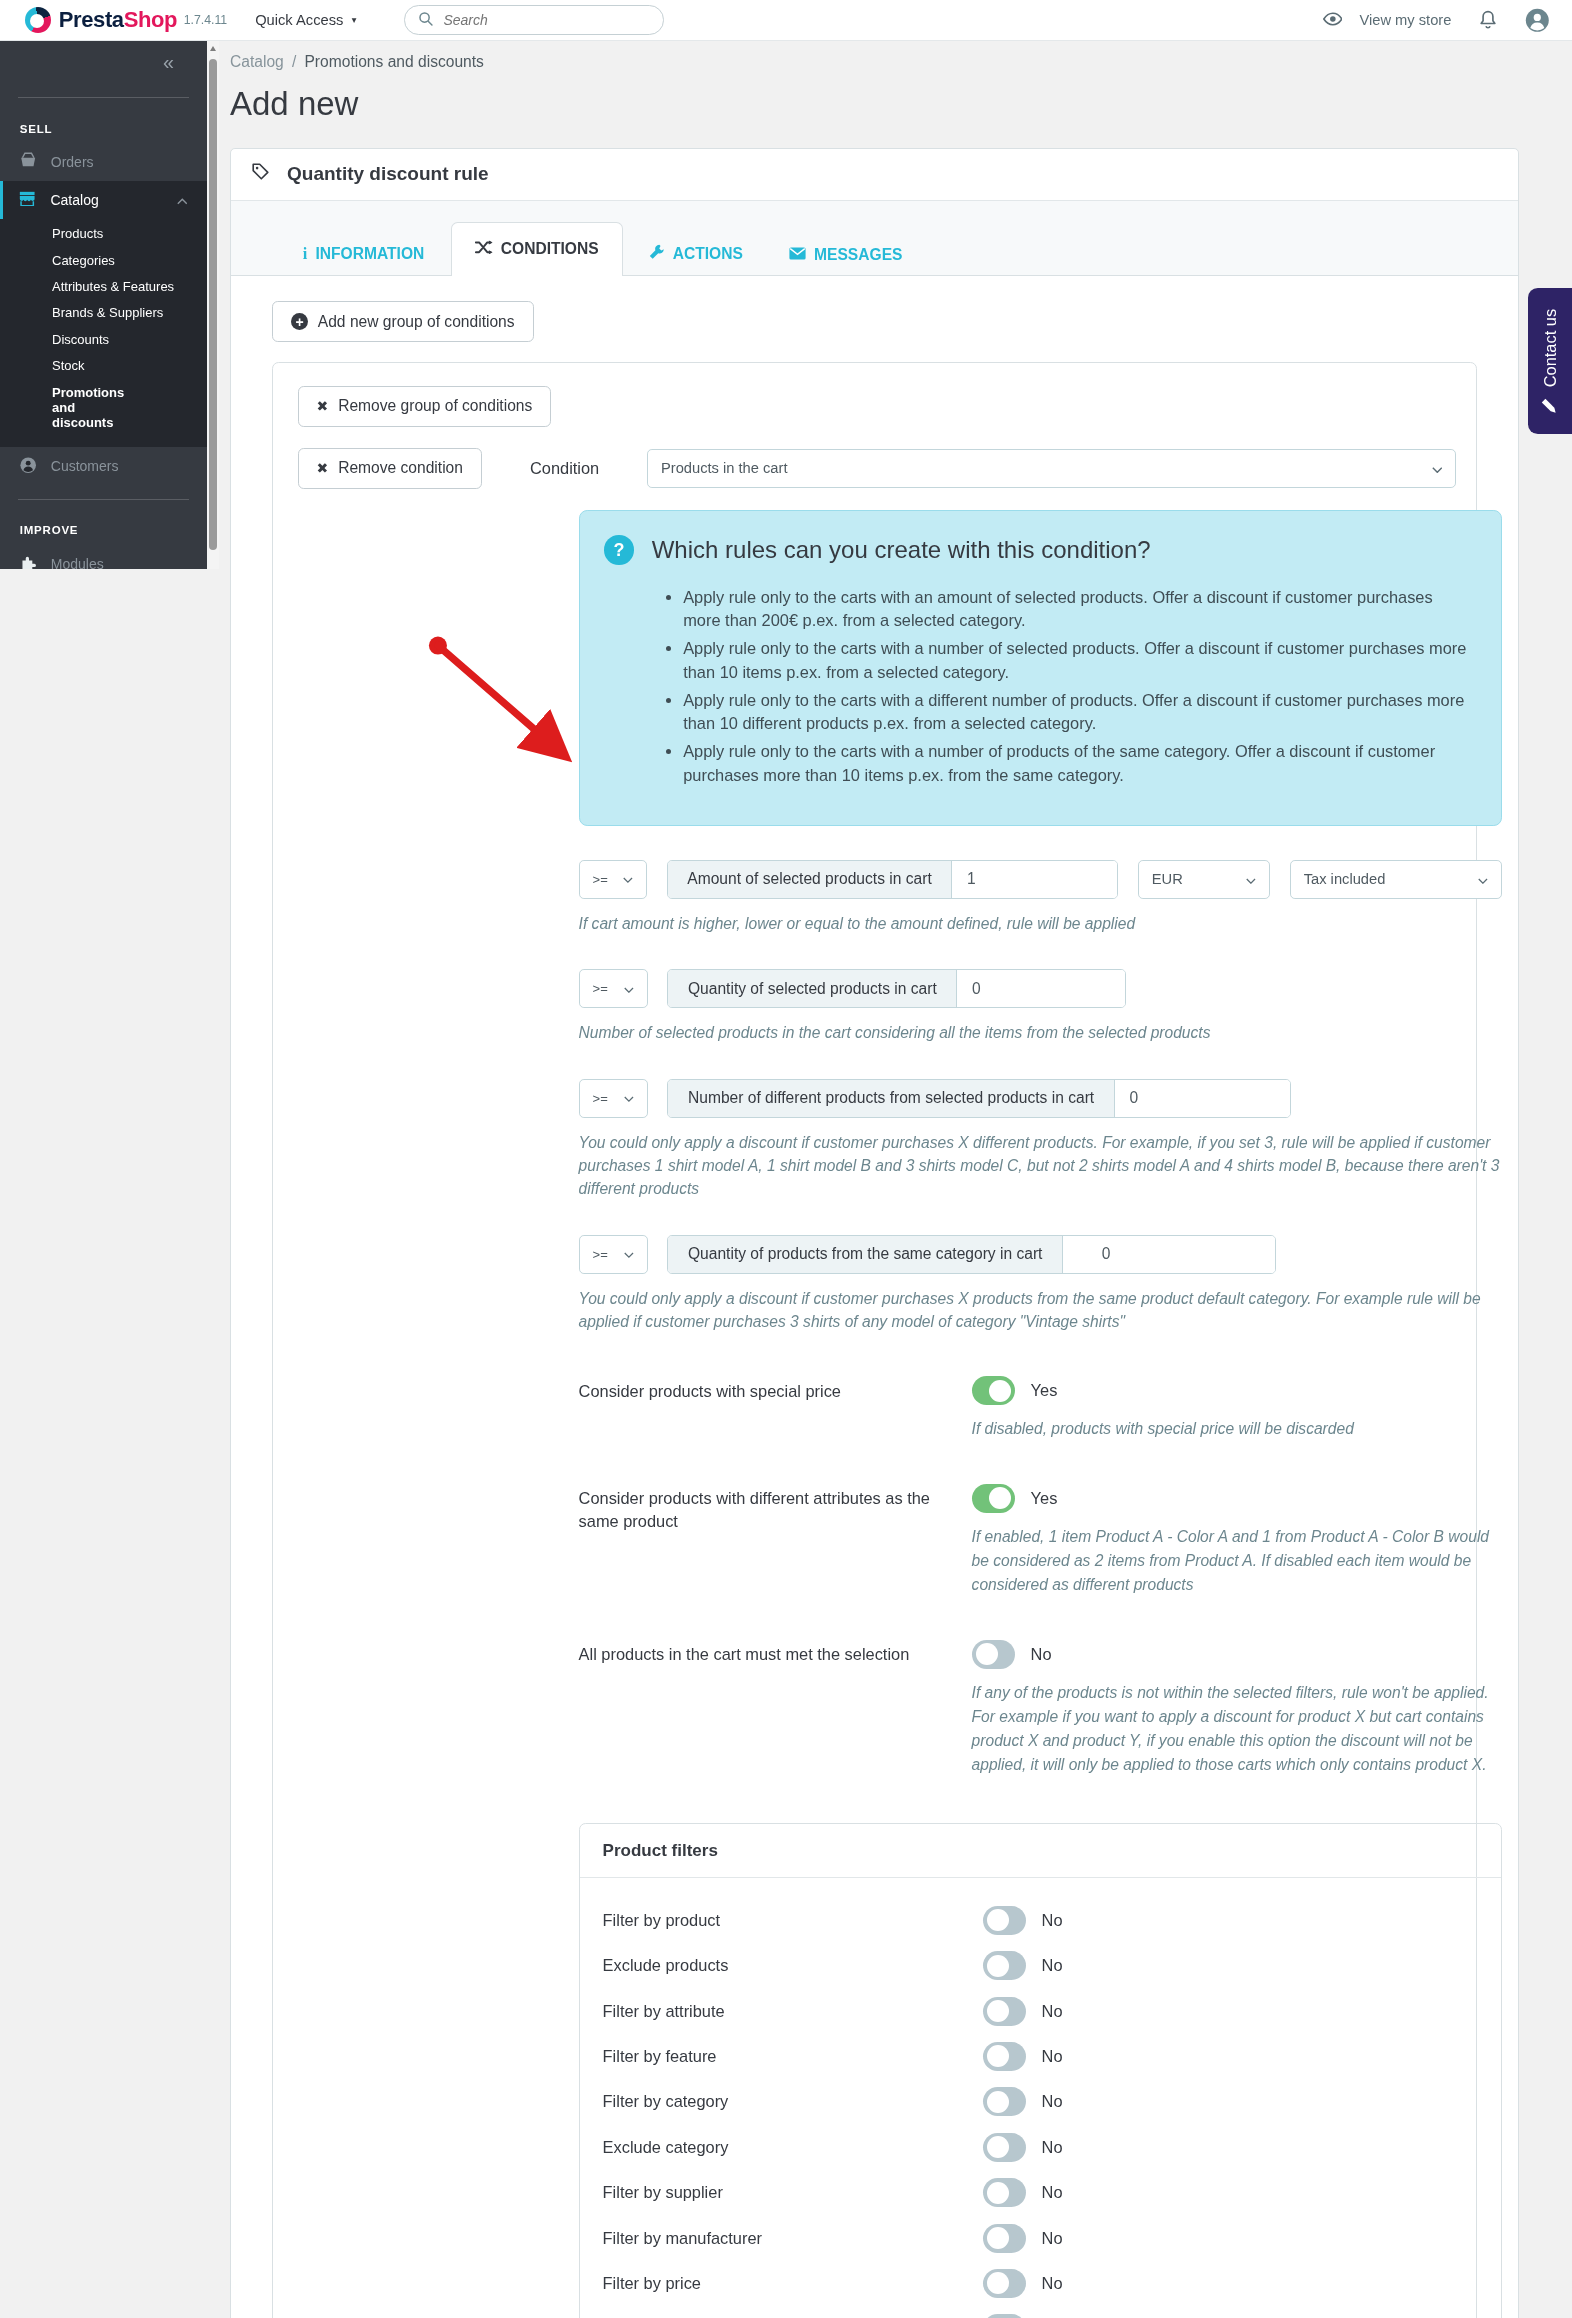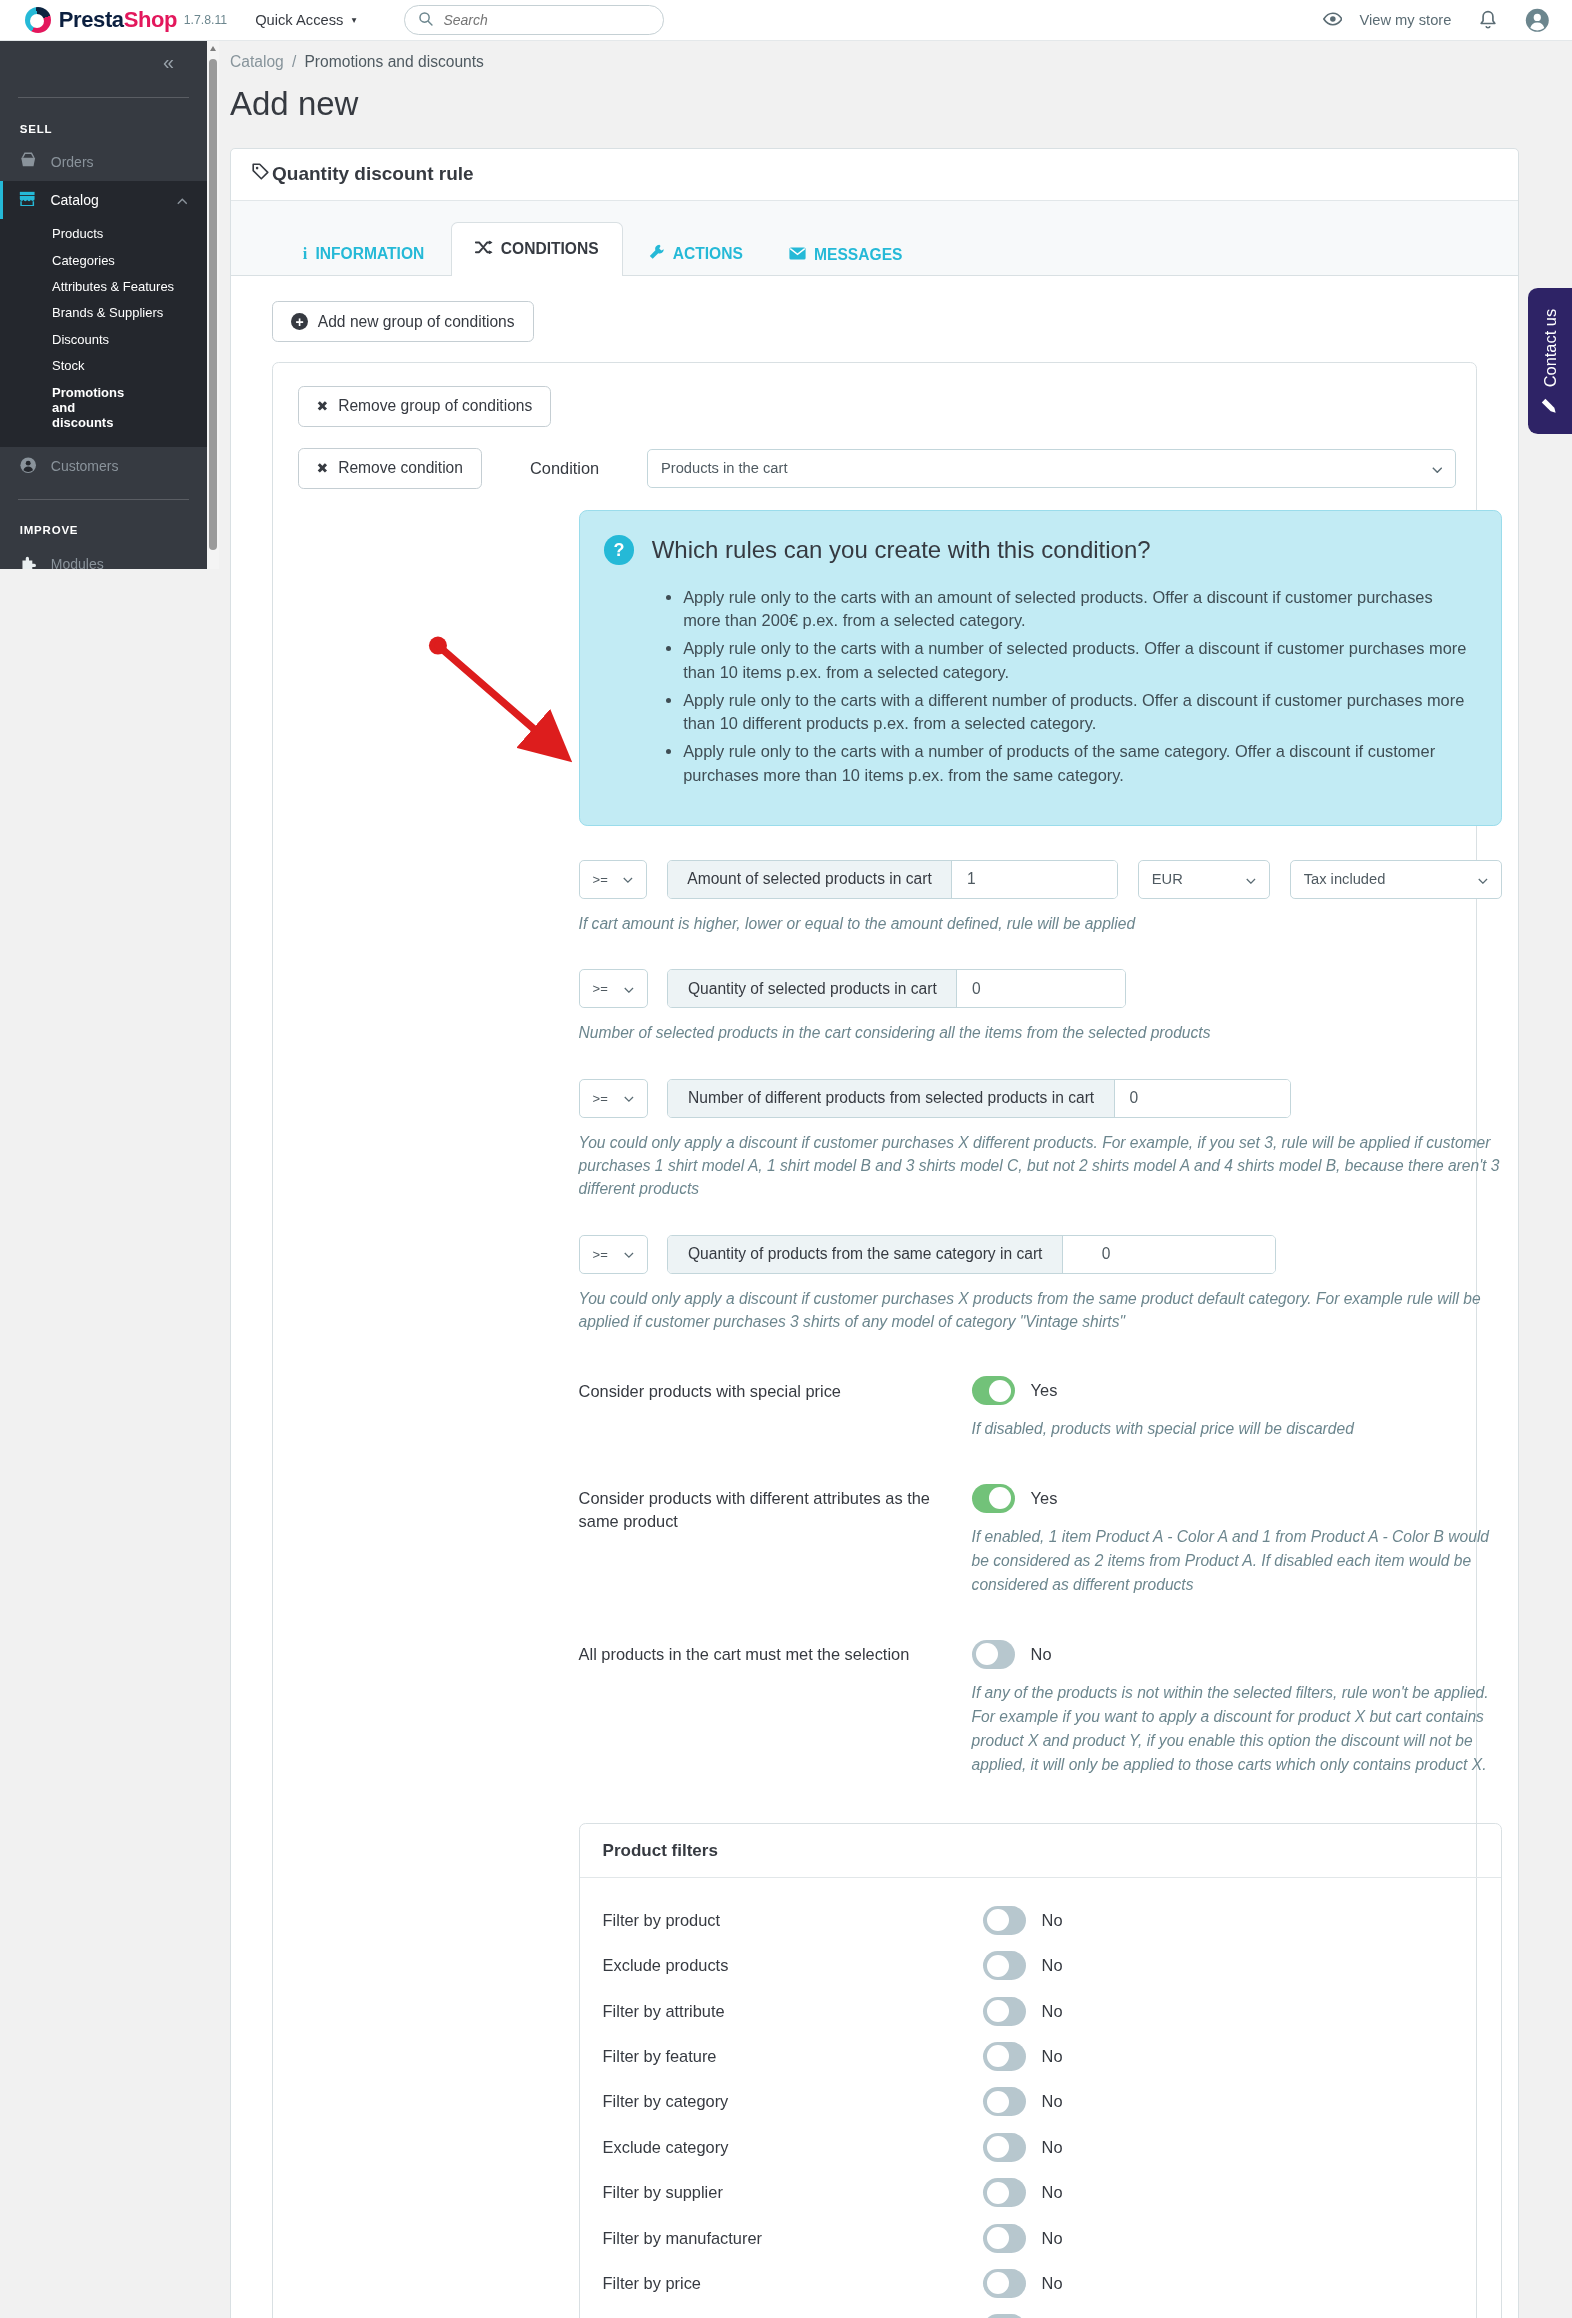--- a/index.html
+++ b/index.html
@@ -48,21 +48,21 @@
   .scroll-thumb { position:absolute; top:18px; left:1.6px; width:8.2px; height:491px; background:#9a9a9a; border-radius:4.9px; }
 
   
   .content { position:absolute; left:230px; top:41px; width:1289px; }
   .breadcrumb { margin-top:11.5px; font-size:15.6px; color:#87949b; display:flex; gap:8.2px; }
   .breadcrumb .current { color:#4f5a61; }
   h1.page-title { font-size:33px; font-weight:400; color:#363a41; margin-top:14.7px; }
 
   .card { background:#fff; border:0.8px solid #d9e0e3; border-radius:4.9px; margin-top:24.6px; }
   .card-header { padding:14.7px 21px; font-size:19px; font-weight:600; border-bottom:0.8px solid #e2e7e9;
-                 display:flex; align-items:center; gap:3px; }
+                 display:flex; align-items:center; gap:18px; }
   .tabs-row { background:#f7f9fa; border-bottom:0.8px solid #d9e0e3; padding:21px 0 0 52px; display:flex; align-items:flex-end; gap:6.6px; }
   .tab { display:flex; align-items:center; gap:8.2px; font-size:15.6px; font-weight:600; color:#25b9d7;
          padding:11.5px 19.7px; cursor:pointer; white-space:nowrap; }
   .tab.active { background:#fff; color:#363a41; border:0.8px solid #d9e0e3; border-bottom:none;
                 border-radius:6.6px 6.6px 0 0; margin-bottom:-0.8px; padding:16.4px 23px 18px 23px; }
   .tab .i-glyph { font-weight:bold; font-size:16.4px; font-family:"Liberation Serif",serif; }
 
   .card-body { padding:24.6px 41px 98px 41px; }
   .btn { display:inline-flex; align-items:center; gap:9.8px; background:#fff; border:0.8px solid #c5ced3;
          border-radius:5.7px; height:41px; padding:0 18px; font-size:15.6px; color:#363a41; cursor:pointer;
@@ -127,21 +127,21 @@
 
 <div class="page">
 
   <header class="topbar">
     <div class="brand">
       <span class="logo-mark"></span>
       <span class="wordmark">
         <span class="p1">Presta</span><span class="p2">Shop</span>
       </span>
     </div>
-    <span class="version">1.7.8.11</span>
+    <span class="version">1.7.4.11</span>
     <div class="quick-access">
       <span>Quick Access</span>
       <span class="caret">▼</span>
     </div>
     <div class="searchbox">
       <span>
         <svg width="15.6" height="15.6" viewBox="0 0 19 19">
             <circle cx="8" cy="8" r="5.6" fill="none" stroke="#6c868e" stroke-width="1.8"></circle>
             <line x1="12.4" y1="12.4" x2="17" y2="17" stroke="#6c868e" stroke-width="1.8" stroke-linecap="round"></line>
           </svg>

